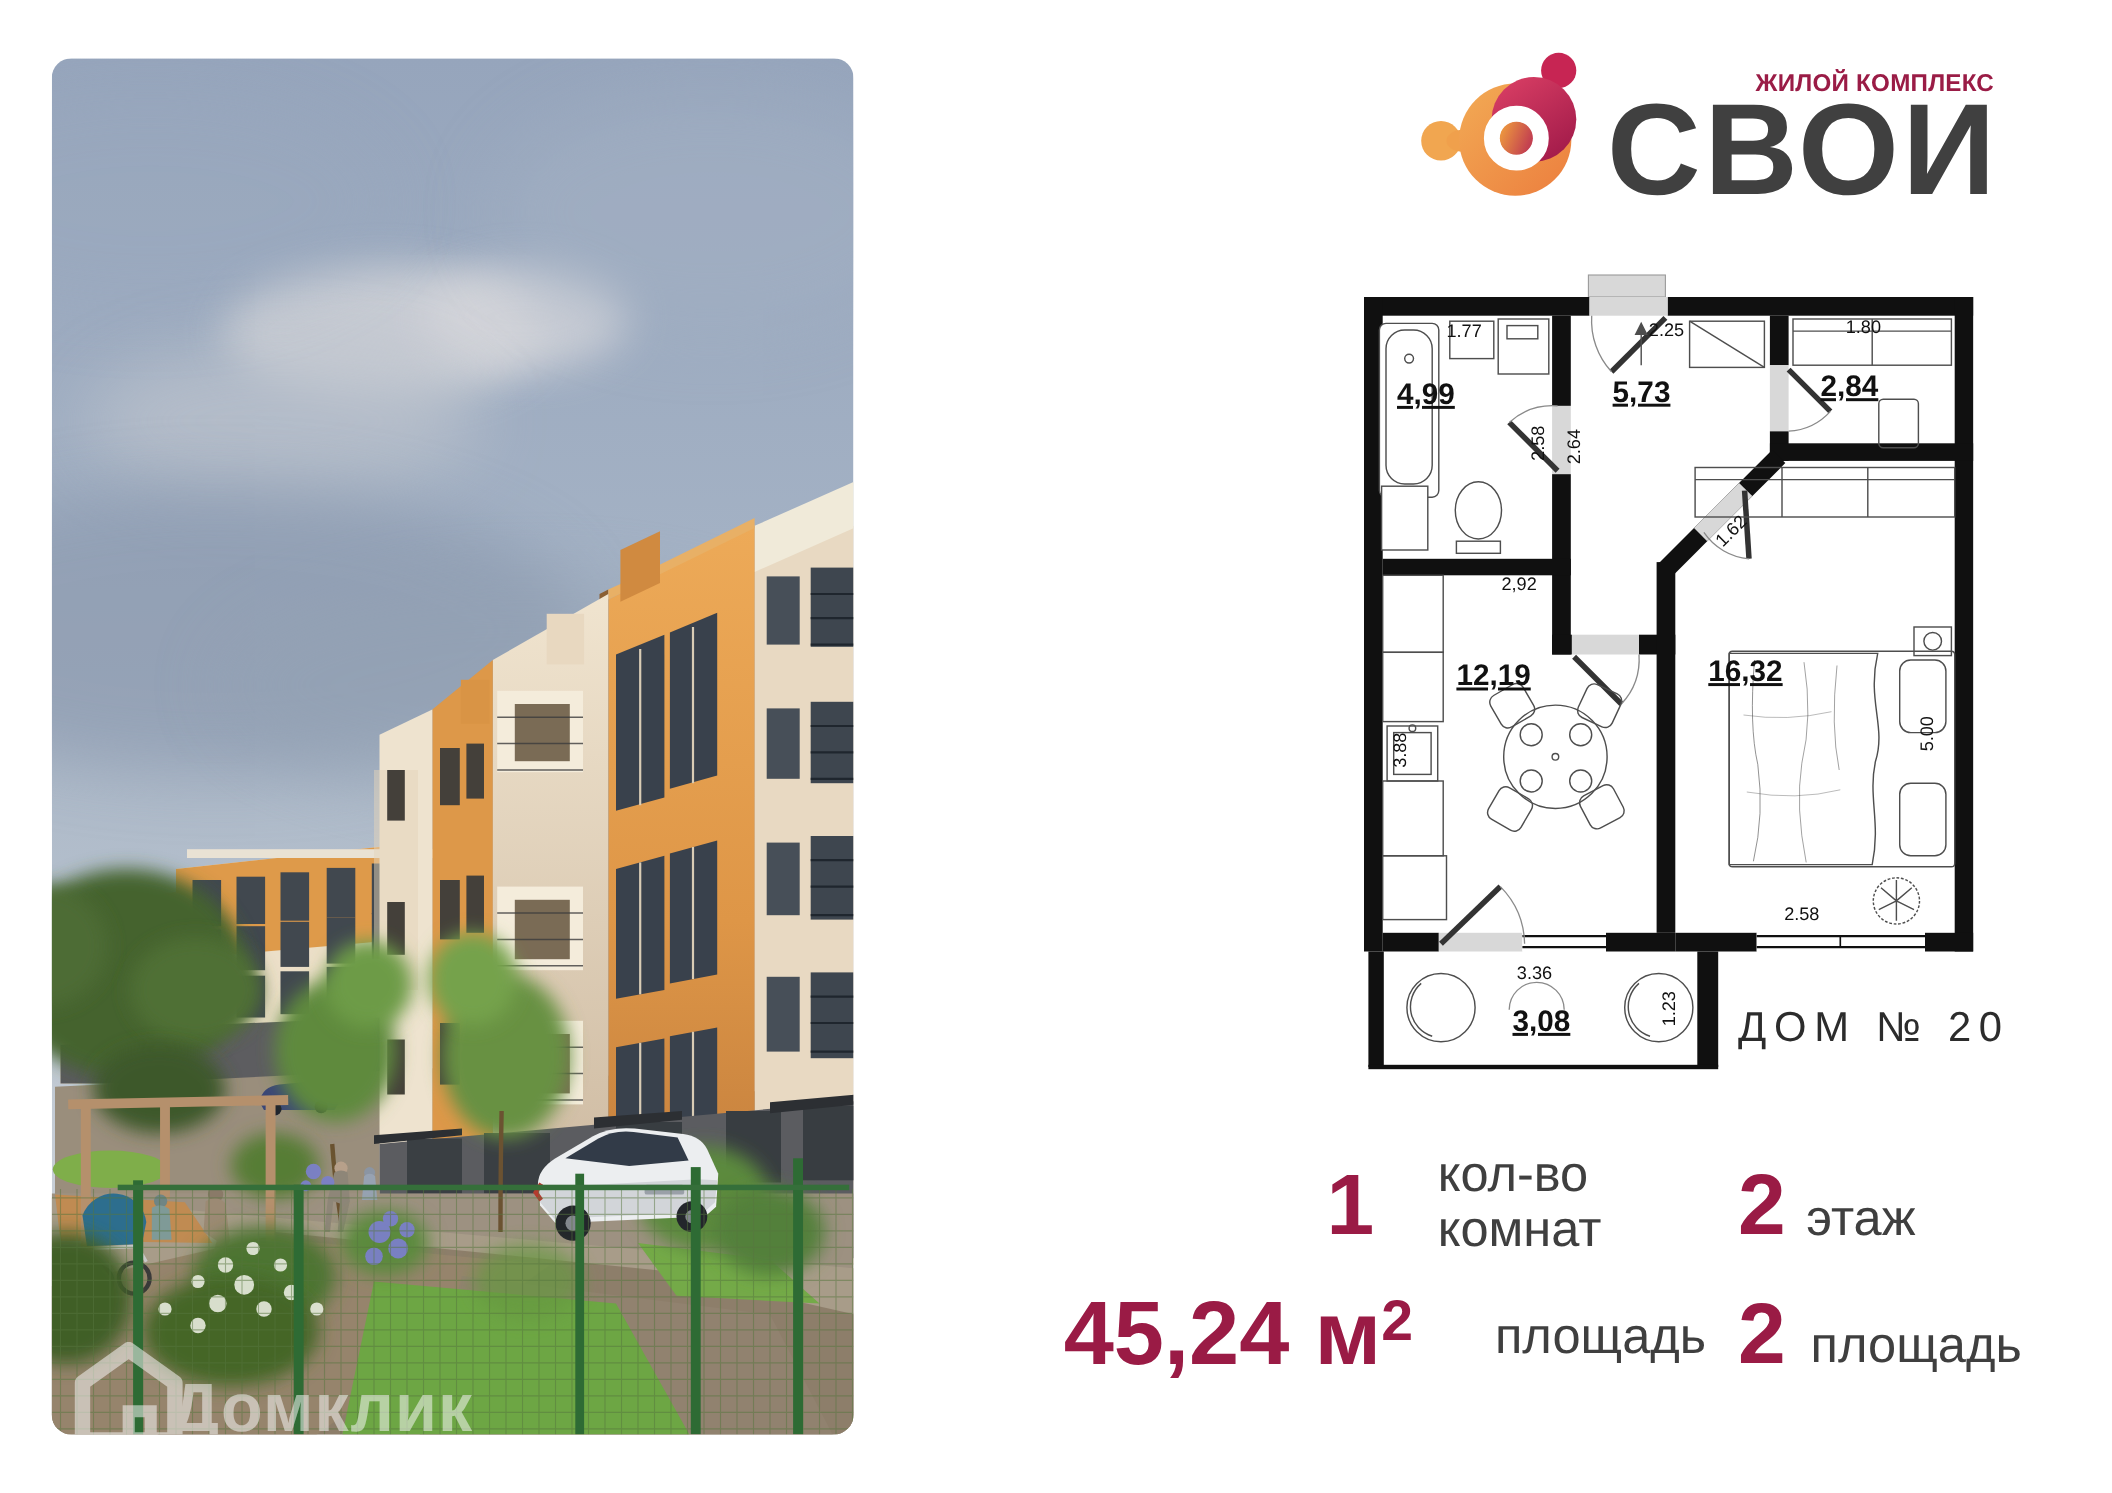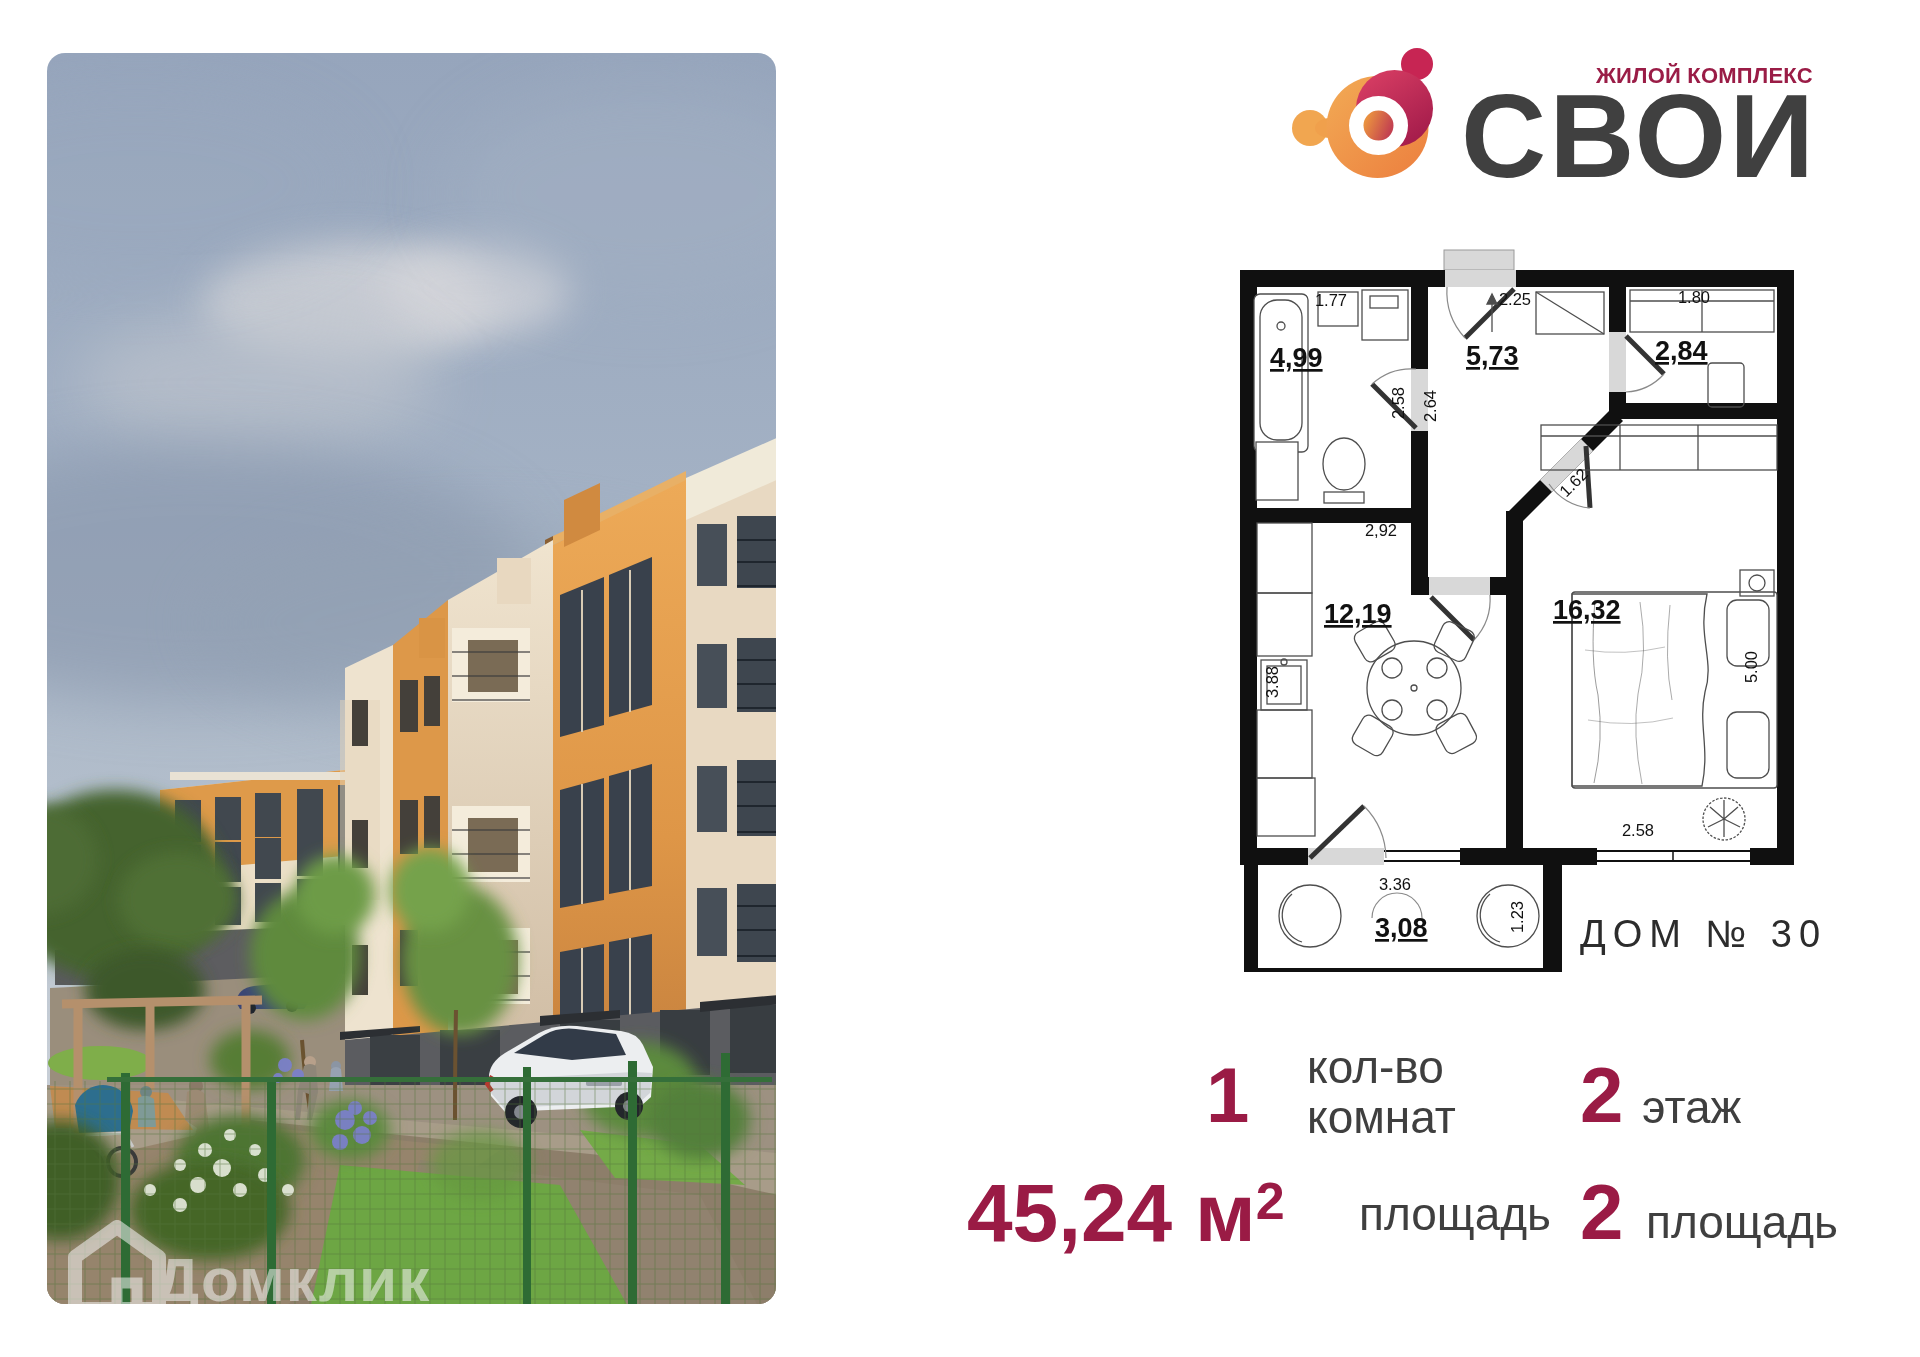--- a/index.html
+++ b/index.html
@@ -543,21 +543,21 @@
         <text transform="translate(334 213) rotate(-45)" y="5">1.62</text>
         <text x="141" y="266">2,92</text>
         <text transform="translate(33 412) rotate(-90)" y="5">3.88</text>
         <text transform="translate(512 397) rotate(-90)" y="5">5.00</text>
         <text x="398" y="566">2.58</text>
         <text x="155" y="620">3.36</text>
         <text transform="translate(278 647) rotate(-90)" y="5">1.23</text>
       </g>
     </g>
   </svg>
-  <div id="dom20" class="abs">ДОМ № 30</div>
+  <div id="dom20" class="abs">ДОМ № 20</div>
 
   <div id="n1" class="abs num">1</div>
   <div id="lbl1" class="abs lbl">кол-во<br>комнат</div>
   <div id="n2a" class="abs num">2</div>
   <div id="lbl2a" class="abs lbl">этаж</div>
   <div id="area" class="abs num">45,24 м<span class="sup">2</span></div>
   <div id="lbl3" class="abs lbl">площадь</div>
   <div id="n2b" class="abs num">2</div>
   <div id="lbl4" class="abs lbl">площадь</div>
 

